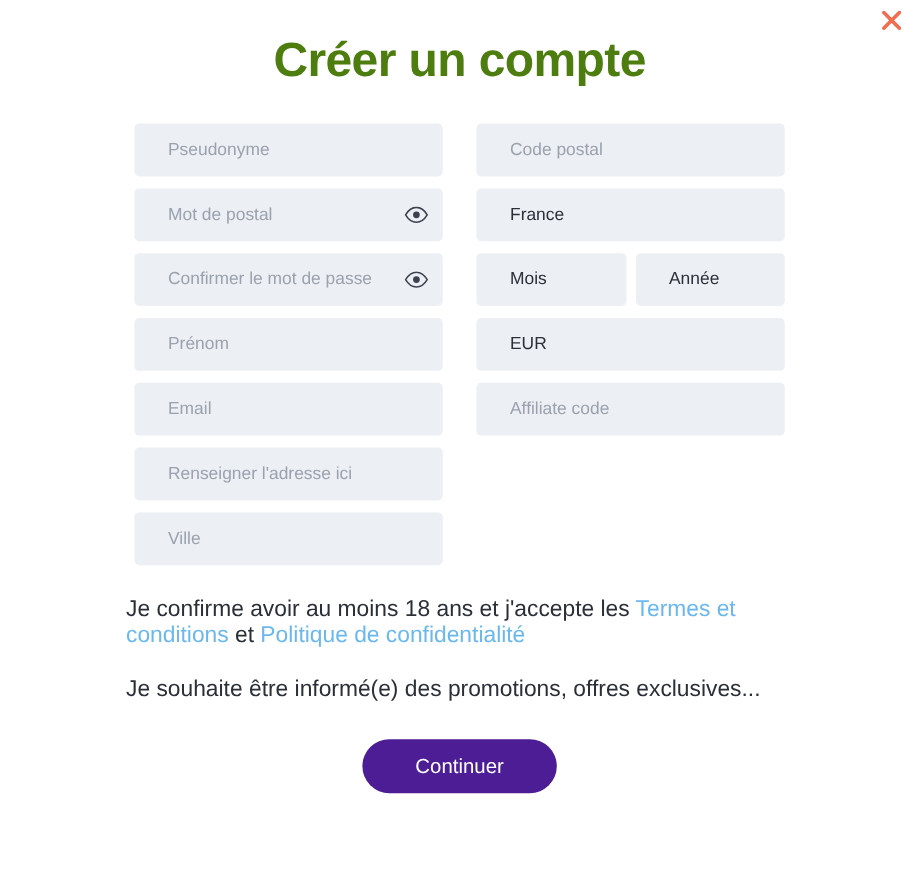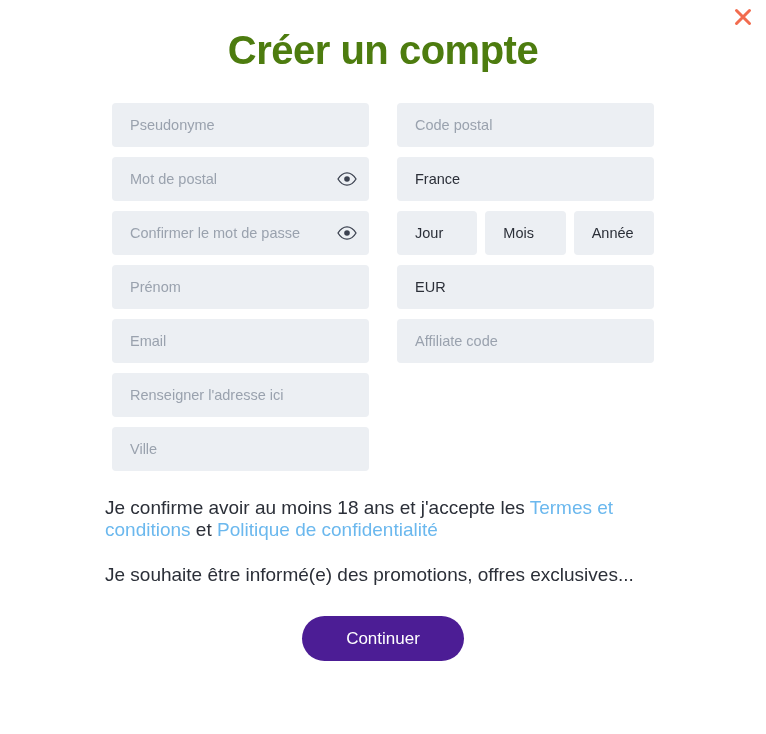--- a/index.html
+++ b/index.html
@@ -56,21 +56,21 @@
 
   .field {
     position: relative;
     height: 44px;
     background: #eceff3;
     border-radius: 4px;
     margin-bottom: 10px;
     display: flex;
     align-items: center;
     box-sizing: border-box;
-    padding: 0 18px;
+    padding: 0 28px;
   }
   .field.placeholder .field-text {
     color: #9aa2ae;
   }
   .field .field-text {
     font-size: 14.5px;
     color: #2b2f38;
     line-height: 1;
     user-select: none;
   }
@@ -199,23 +199,20 @@
       </div>
 
       <div class="field">
         <span class="field-text">France</span>
       </div>
 
 
 
       <div class="row">
         <div class="field date-part">
-          <span class="field-text">Jour</span>
-        </div>
-        <div class="field date-part">
           <span class="field-text">Mois</span>
         </div>
         <div class="field date-part">
           <span class="field-text">Année</span>
         </div>
       </div>
 
       <div class="field">
         <span class="field-text">EUR</span>
       </div>

